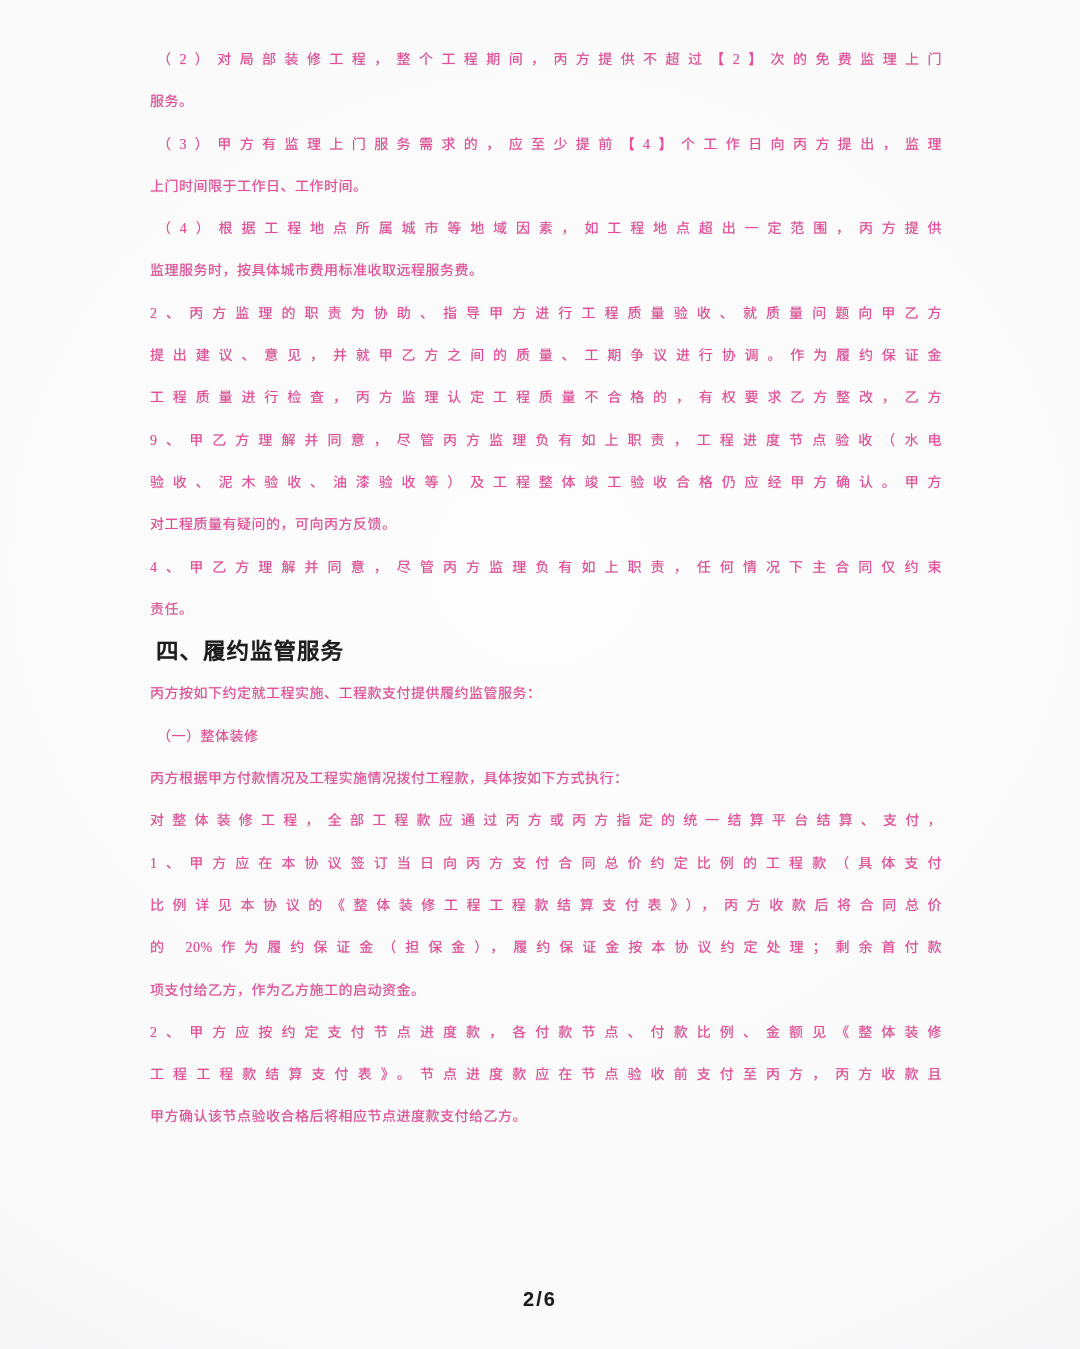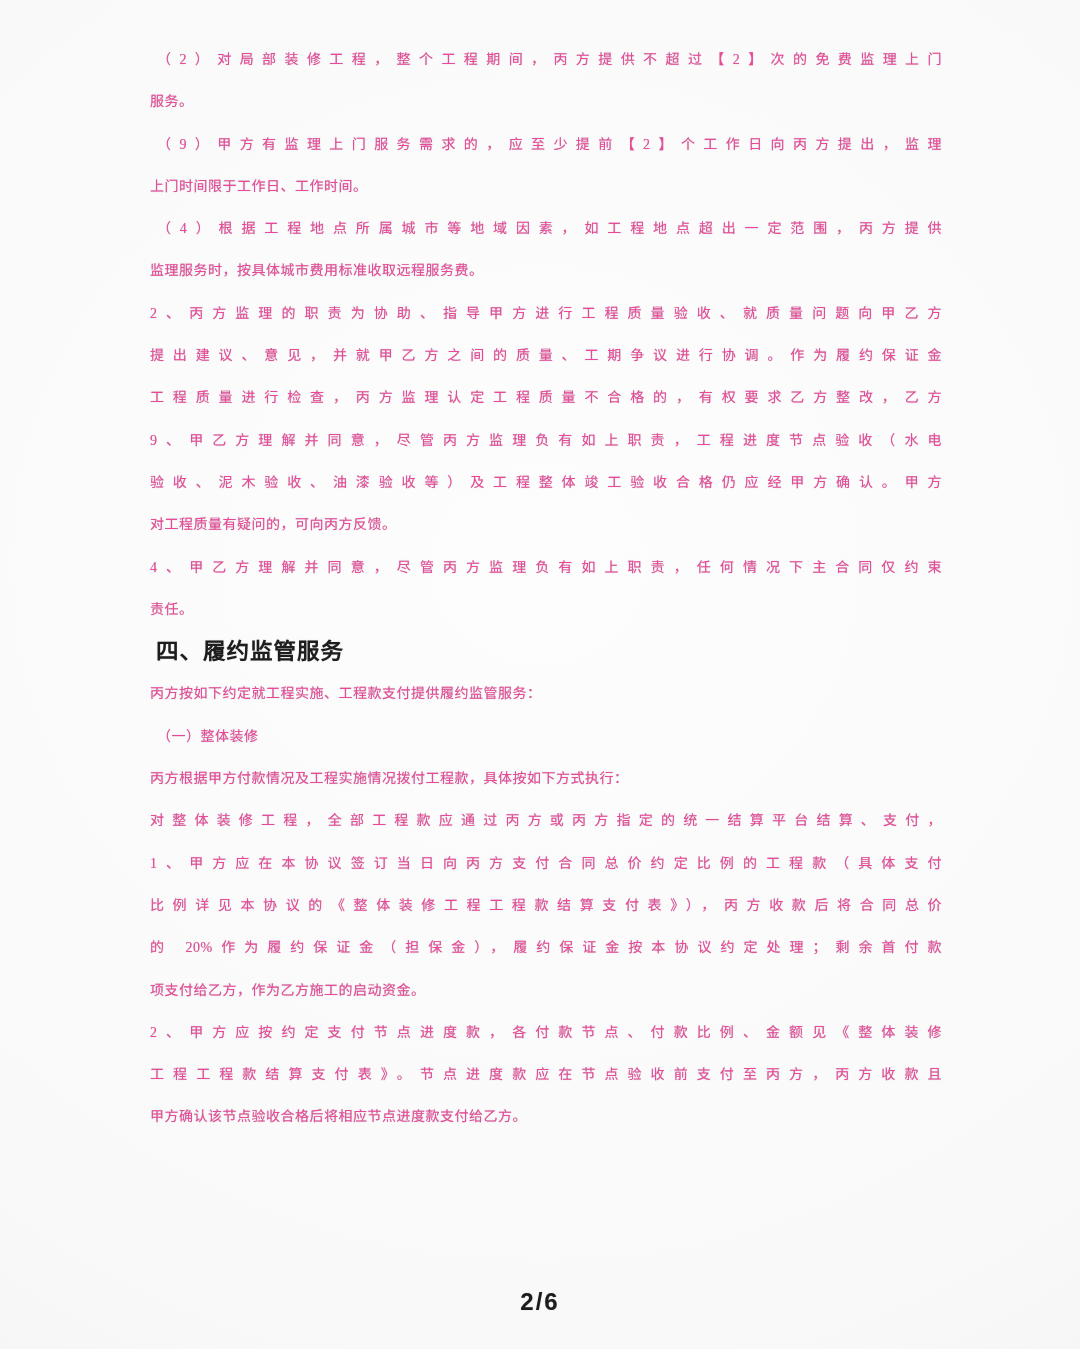--- a/index.html
+++ b/index.html
@@ -49,33 +49,33 @@
     letter-spacing: 1px;
   }
   .page-footer {
     position: absolute;
     left: 0;
     top: 1288px;
     width: 1080px;
     text-align: center;
     font-family: "Liberation Sans", "DejaVu Sans", sans-serif;
     font-weight: bold;
-    font-size: 24px;
+    font-size: 20px;
     letter-spacing: 2px;
     color: #1c1c1c;
     text-shadow: 0 0 1px rgba(28,28,28,0.3);
   }
 </style>
 </head>
 <body>
 
 <div class="doc-body">
   <div class="ln j ind">（2）对局部装修工程，整个工程期间，丙方提供不超过【2】次的免费监理上门</div>
   <div class="ln">服务。</div>
-  <div class="ln j ind">（9）甲方有监理上门服务需求的，应至少提前【2】个工作日向丙方提出，监理</div>
+  <div class="ln j ind">（3）甲方有监理上门服务需求的，应至少提前【4】个工作日向丙方提出，监理</div>
   <div class="ln">上门时间限于工作日、工作时间。</div>
   <div class="ln j ind">（4）根据工程地点所属城市等地域因素，如工程地点超出一定范围，丙方提供</div>
   <div class="ln">监理服务时，按具体城市费用标准收取远程服务费。</div>
   <div class="ln j">2、丙方监理的职责为协助、指导甲方进行工程质量验收、就质量问题向甲乙方</div>
   <div class="ln j">提出建议、意见，并就甲乙方之间的质量、工期争议进行协调。作为履约保证金</div>
   <div class="ln j">工程质量进行检查，丙方监理认定工程质量不合格的，有权要求乙方整改，乙方</div>
   <div class="ln j">9、甲乙方理解并同意，尽管丙方监理负有如上职责，工程进度节点验收（水电</div>
   <div class="ln j">验收、泥木验收、油漆验收等）及工程整体竣工验收合格仍应经甲方确认。甲方</div>
   <div class="ln">对工程质量有疑问的，可向丙方反馈。</div>
   <div class="ln j">4、甲乙方理解并同意，尽管丙方监理负有如上职责，任何情况下主合同仅约束</div>

